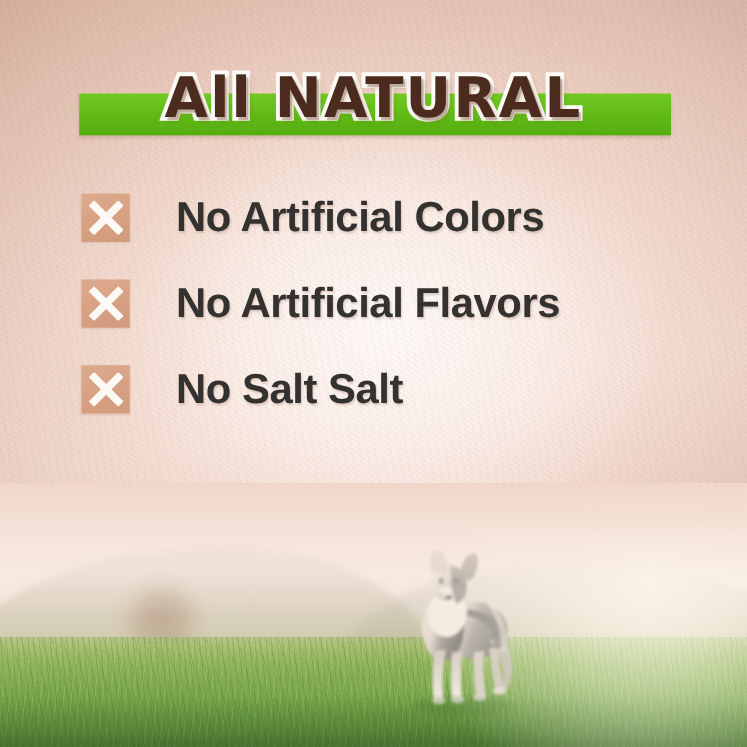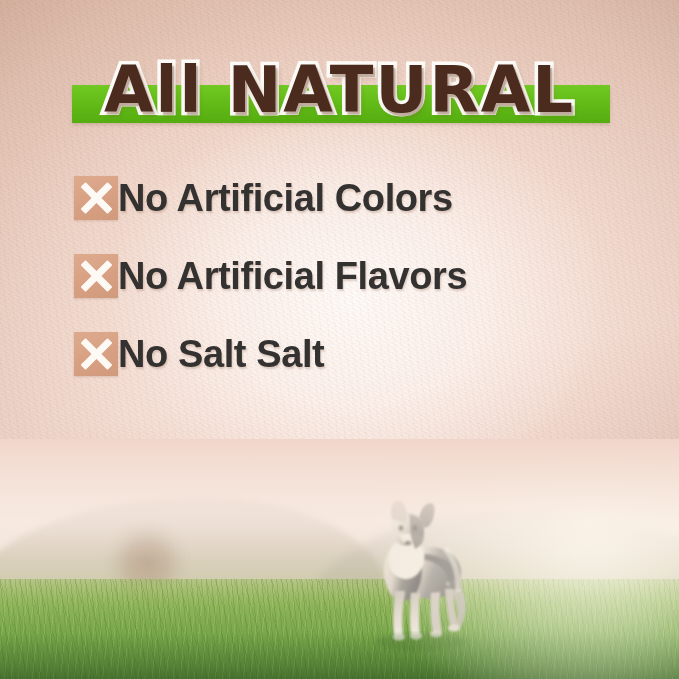--- a/index.html
+++ b/index.html
@@ -68,21 +68,21 @@
     box-shadow: 0 2px 3px rgba(90,60,40,0.18);
   }
   .title-text {
     position: absolute;
     left: 0;
     top: 0;
     width: 679px;
     text-align: center;
     font-family: "DejaVu Sans", sans-serif;
     font-weight: bold;
-    font-size: 64px;
+    font-size: 51px;
     line-height: 84px;
     letter-spacing: 2px;
     color: #4a2b1d;
     -webkit-text-stroke: 7px #fdfbf7;
     paint-order: stroke fill;
     text-shadow:
        2px 3px 0 rgba(120,80,55,0.30),
        3px 4px 5px rgba(110,70,45,0.25);
     white-space: nowrap;
   }
@@ -118,20 +118,21 @@
     height: 38px;
     margin-left: -3.5px;
     margin-top: -19px;
     background: #fdfaf6;
     border-radius: 1px;
   }
   .x-icon::before { transform: rotate(45deg); }
   .x-icon::after  { transform: rotate(-45deg); }
 
   .feature-label {
+    margin-left: 42px;
     font-family: "Liberation Sans", sans-serif;
     font-weight: bold;
     font-size: 38px;
     line-height: 44px;
     color: #333231;
     letter-spacing: -0.4px;
     text-shadow: 1px 2px 2px rgba(150,110,90,0.30);
     white-space: nowrap;
   }
 

